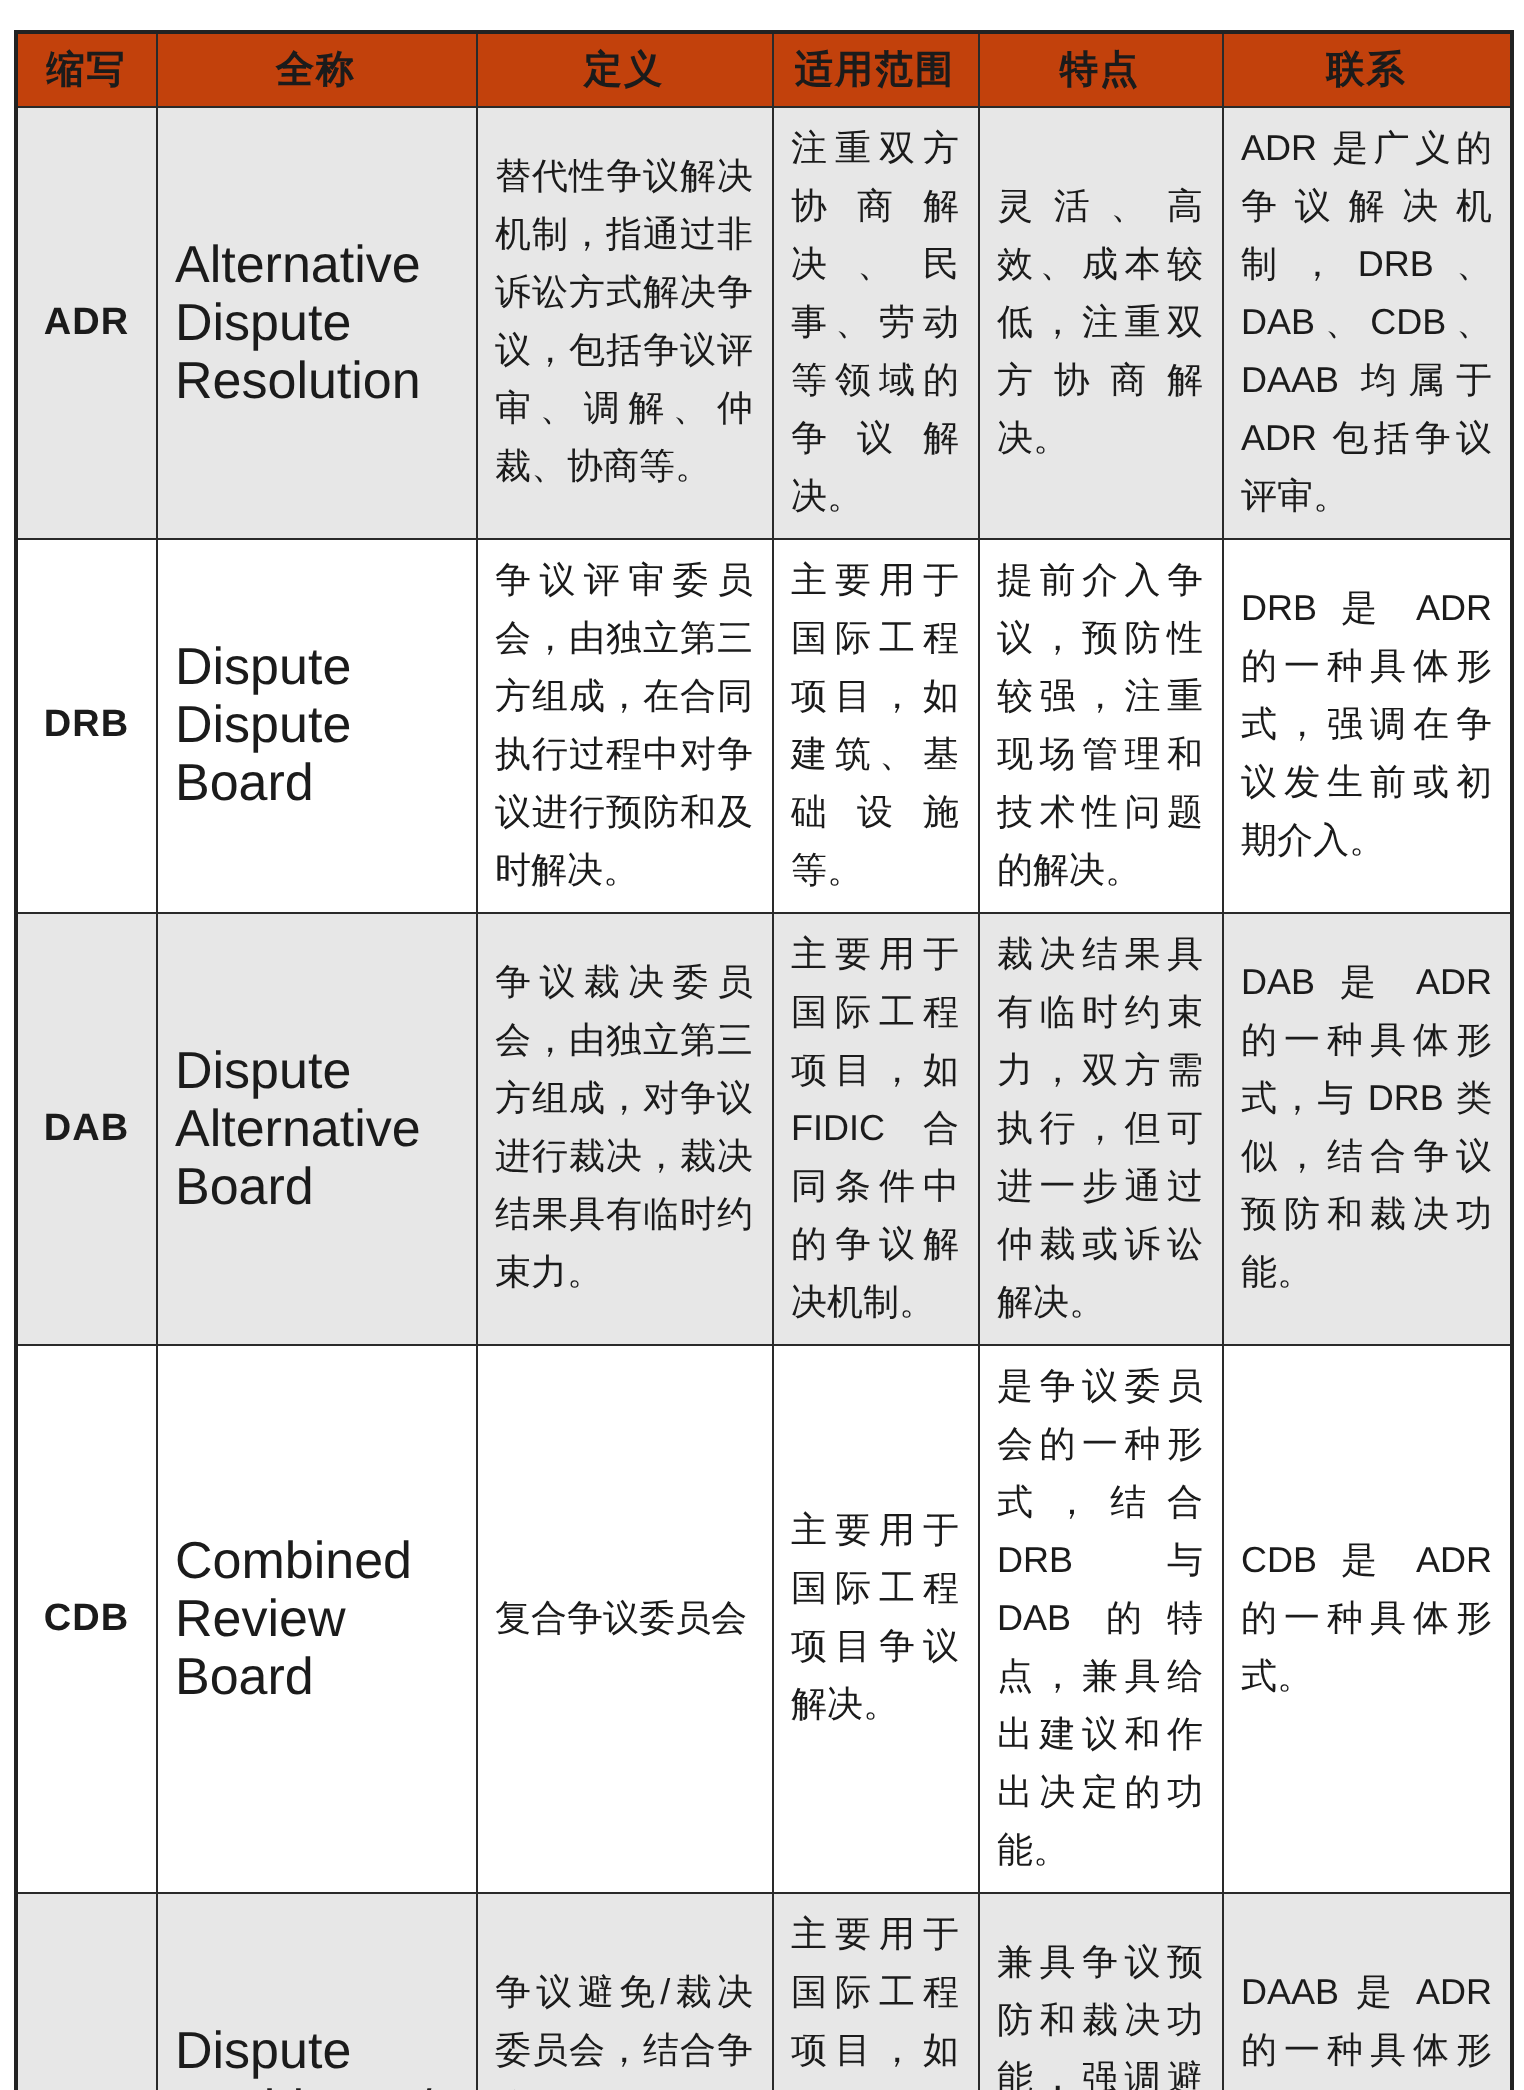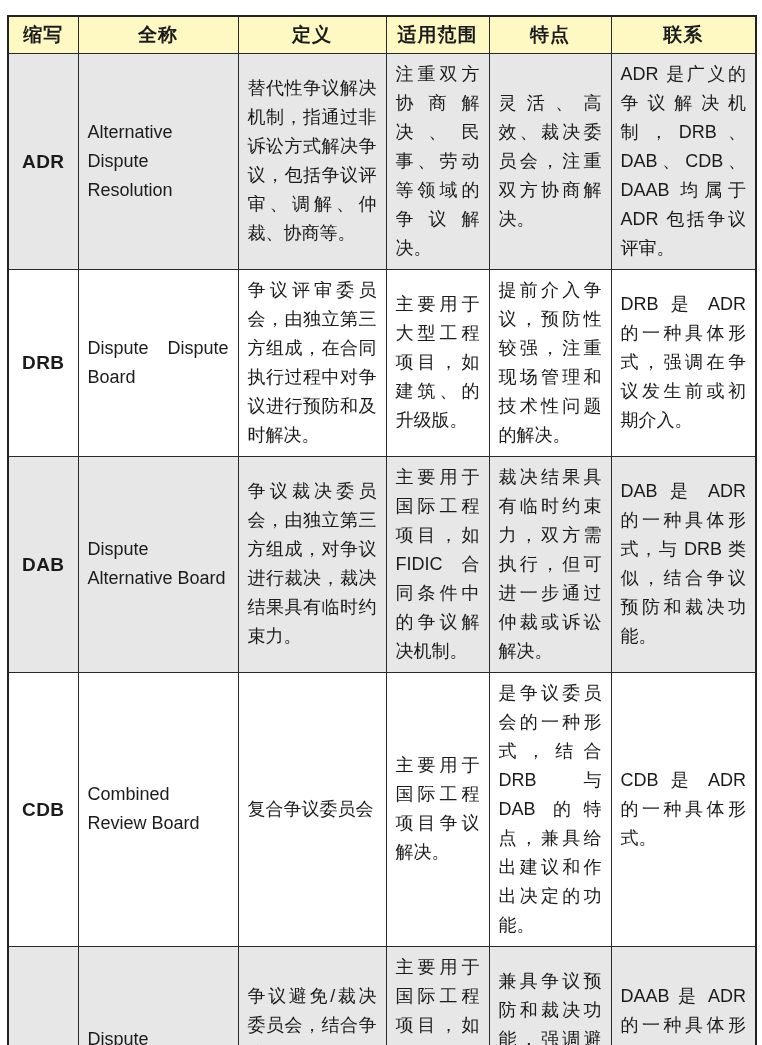--- a/index.html
+++ b/index.html
@@ -19,21 +19,21 @@
     width: 748px;
     table-layout: fixed;
     border: 2px solid #222222;
     background: #ffffff;
   }
   th, td {
     border: 1.5px solid #2a2a2a;
     vertical-align: middle;
     box-sizing: border-box;
   }
-  thead tr { height: 37px; background: #fef9c3; margin-top: 11px; }
+  thead tr { height: 37px; background: #c2410c; margin-top: 11px; }
   th {
     font-size: 19px;
     font-weight: bold;
     text-align: center;
     padding: 4px 4px;
     letter-spacing: 1px;
   }
   td {
     font-size: 18px;
     line-height: 29px;
@@ -43,21 +43,21 @@
     overflow-wrap: break-word;
   }
   td.abbr {
     font-size: 19px;
     font-weight: bold;
     text-align: center;
     text-align-last: center;
     letter-spacing: 0.5px;
     padding: 4px 2px;
   }
-  td.fullname { font-size: 18px; }
+  td.fullname { font-size: 26px; }
   
   tbody tr:nth-child(odd) td { background: #e7e7e7; }
   tbody tr:nth-child(even) td { background: #ffffff; }
   
   tbody tr:nth-child(1) { height: 184px; }
   tbody tr:nth-child(2) { height: 158px; }
   tbody tr:nth-child(3) { height: 205px; }
   tbody tr:nth-child(4) { height: 208px; }
   tbody tr:nth-child(5) { height: 214px; }
   
@@ -90,28 +90,28 @@
           <th>特点</th>
           <th>联系</th>
         </tr>
     </thead>
     <tbody id="table-body">
         <tr>
     <td class="abbr">ADR</td>
     <td class="fullname">Alternative Dispute Resolution</td>
     <td class="def">替代性争议解决机制，指通过非诉讼方式解决争议，包括争议评审、调解、仲裁、协商等。</td>
     <td class="scope">注重双方协商解决、民事、劳动等领域的争议解决。</td>
-    <td class="feat">灵活、高效、裁决委员会，注重双方协商解决。</td>
+    <td class="feat">灵活、高效、成本较低，注重双方协商解决。</td>
     <td class="rel">ADR 是广义的争议解决机制，DRB、DAB、CDB、DAAB 均属于 ADR 包括争议评审。</td>
   </tr>
         <tr>
     <td class="abbr">DRB</td>
     <td class="fullname">Dispute Dispute Board</td>
     <td class="def">争议评审委员会，由独立第三方组成，在合同执行过程中对争议进行预防和及时解决。</td>
-    <td class="scope">主要用于大型工程项目，如建筑、的升级版。</td>
+    <td class="scope">主要用于国际工程项目，如建筑、基础设施等。</td>
     <td class="feat">提前介入争议，预防性较强，注重现场管理和技术性问题的解决。</td>
     <td class="rel">DRB 是 ADR 的一种具体形式，强调在争议发生前或初期介入。</td>
   </tr>
         <tr>
     <td class="abbr">DAB</td>
     <td class="fullname">Dispute Alternative Board</td>
     <td class="def">争议裁决委员会，由独立第三方组成，对争议进行裁决，裁决结果具有临时约束力。</td>
     <td class="scope">主要用于国际工程项目，如 FIDIC 合同条件中的争议解决机制。</td>
     <td class="feat">裁决结果具有临时约束力，双方需执行，但可进一步通过仲裁或诉讼解决。</td>
     <td class="rel">DAB 是 ADR 的一种具体形式，与 DRB 类似，结合争议预防和裁决功能。</td>

